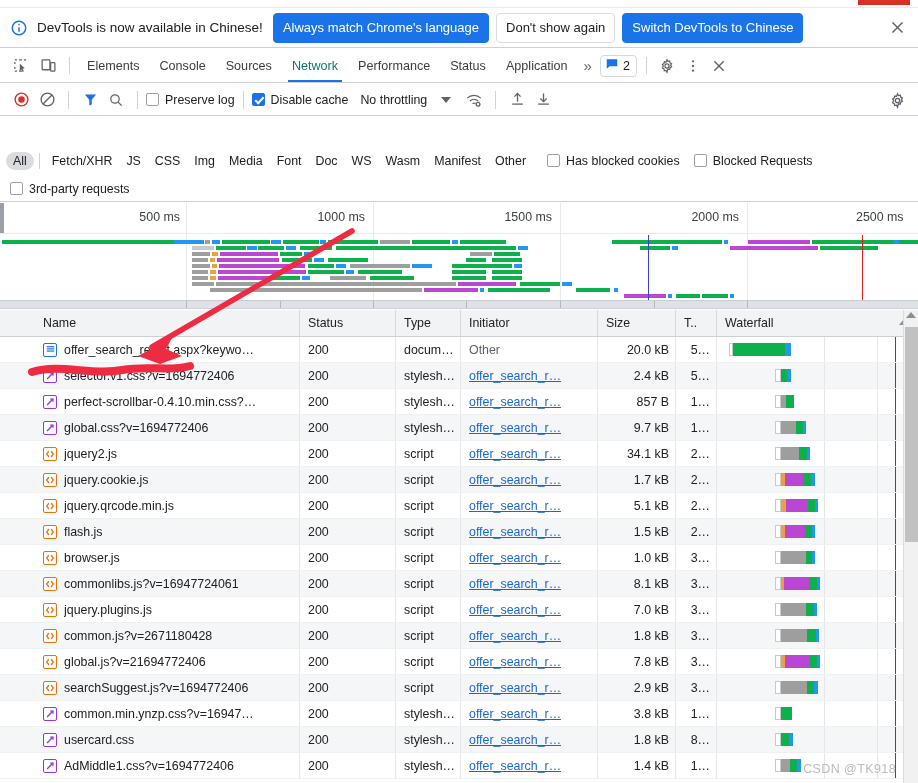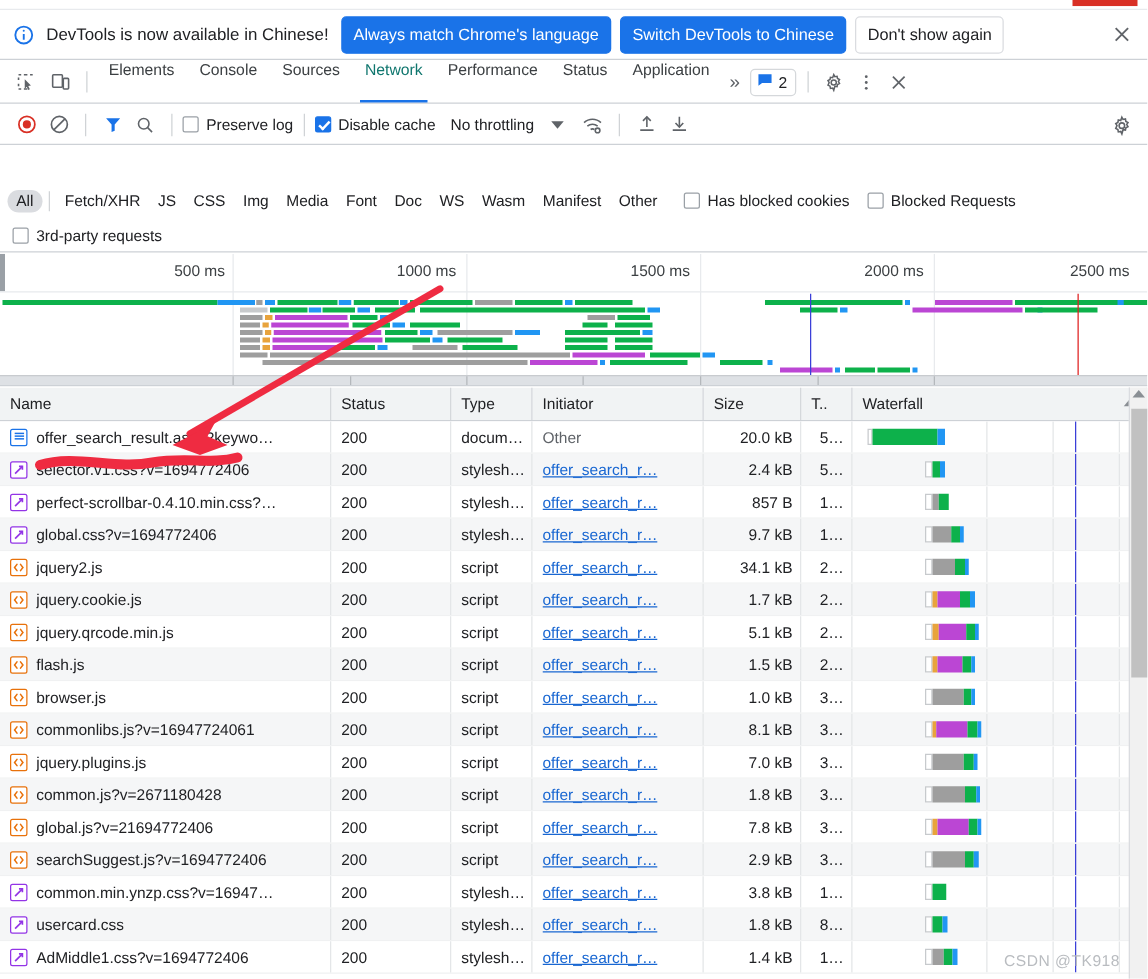--- a/index.html
+++ b/index.html
@@ -65,22 +65,22 @@
     padding: 0 6px 0 6px;
   }
   .tb-icon {
     width: 28px; height: 26px; flex: 0 0 28px;
     display: flex; align-items: center; justify-content: center;
     color: #5f6368; cursor: pointer;
   }
   .tb-sep { width: 1px; height: 17px; background: #d0d3d6; margin: 0 7px; flex: 0 0 1px; }
   .tab {
     font-size: 12.6px; color: #3c4043;
-    padding: 0 10px; height: 33px;
-    display: flex; align-items: flex-start;
+    padding: 12px 10px; height: 33px;
+    display: flex; align-items: center;
     white-space: nowrap; cursor: pointer;
     position: relative;
   }
   .tab.active { color: #0f766e; }
   .tab.active::after {
     content: ""; position: absolute; left: 6px; right: 6px; bottom: 0;
     height: 2px; background: #1a73e8;
   }
   .chev-more {
     color: #5f6368; font-size: 15px; padding: 0 6px; cursor: pointer;
@@ -201,21 +201,21 @@
   .thead {
     display: flex; height: 27px; align-items: stretch;
     background: #f1f3f4; border-bottom: 1px solid #cdd1d6;
     font-size: 12.4px; color: #202124;
   }
   .th {
     display: flex; align-items: center; padding-left: 8px;
     border-right: 1px solid #d5d8db; white-space: nowrap; overflow: hidden;
     cursor: pointer; position: relative;
   }
-  .c-name { width: 265px; flex: 0 0 265px; }
+  .c-name { width: 265px; flex: 0 0 265px; margin-left: 35px; }
   .c-status { width: 96px; flex: 0 0 96px; }
   .c-type { width: 65px; flex: 0 0 65px; }
   .c-init { width: 137px; flex: 0 0 137px; }
   .c-size { width: 78px; flex: 0 0 78px; }
   .c-time { width: 41px; flex: 0 0 41px; }
   .c-wf { flex: 1 1 auto; }
   .th.c-size, .th.c-time { justify-content: flex-start; }
   .sort-arrow {
     position: absolute; right: 8px; top: 9px;
     width: 0; height: 0;
@@ -298,22 +298,22 @@
   <div class="infobar">
     <span class="info-icon">
       <svg width="18" height="18" viewBox="0 0 24 24" fill="none" stroke="#1a73e8" stroke-width="2">
         <circle cx="12" cy="12" r="9"></circle>
           <line x1="12" y1="11" x2="12" y2="17"></line>
           <circle cx="12" cy="7.5" r="1.1" fill="#1a73e8" stroke="none"></circle>
       </svg>
     </span>
     <span class="infobar-text">DevTools is now available in Chinese!</span>
     <button class="infobar-btn primary">Always match Chrome's language</button>
+    <button class="infobar-btn secondary">Don't show again</button>
     <button class="infobar-btn primary">Switch DevTools to Chinese</button>
-    <button class="infobar-btn secondary">Don't show again</button>
     <span class="infobar-close">
       <svg width="17" height="17" viewBox="0 0 24 24" stroke="#5f6368" stroke-width="2.1">
           <line x1="5" y1="5" x2="19" y2="19"></line>
           <line x1="19" y1="5" x2="5" y2="19"></line>
         </svg>
     </span>
   </div>
 
   <div class="tabbar">
     <span class="tb-icon">

